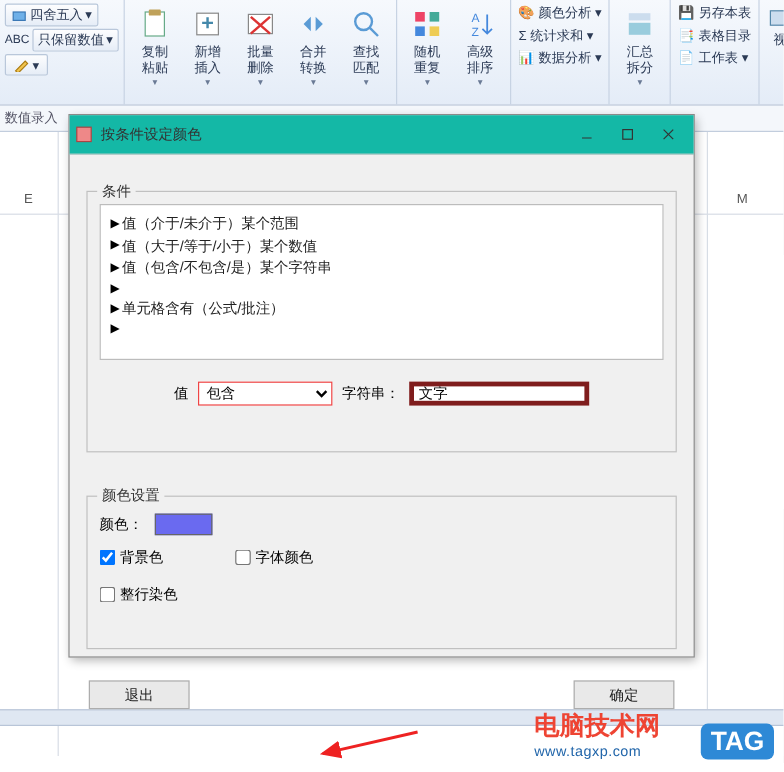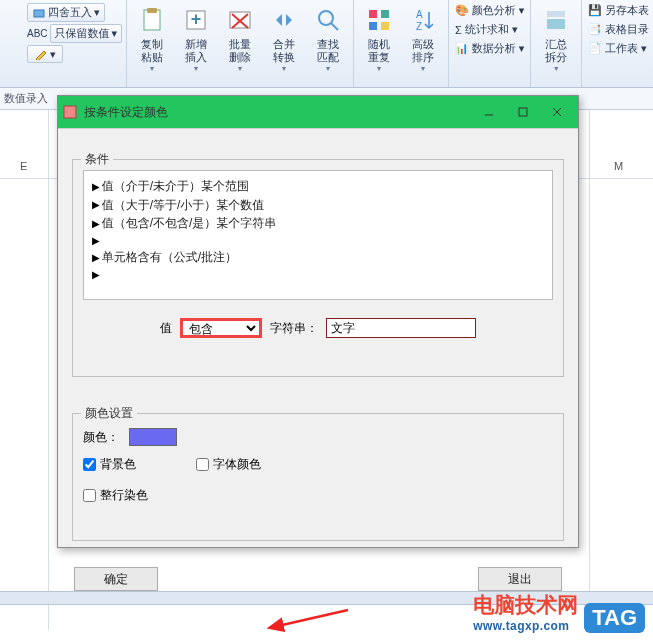--- a/index.html
+++ b/index.html
@@ -20,21 +20,20 @@
     display: flex;
     position: relative;
   }
   .ribbon-left {
     width: 108px;
     padding: 3px 4px;
     border-right: 1px solid #c7d3e3;
     display: flex;
     flex-direction: column;
     gap: 2px;
-    margin-left: 23px;
   }
   .rb-row { display: flex; align-items: center; gap: 2px; }
   .rb-btn {
     background: linear-gradient(#fdfdfe,#e6edf7);
     border: 1px solid #b9c7da;
     border-radius: 2px;
     padding: 1px 4px;
     font-size: 11px;
     display: inline-flex;
     align-items: center;
@@ -108,21 +107,21 @@
     position: absolute;
     left: 57px; top: 95px;
     width: 522px; height: 453px;
     background: #f0f0f0;
     border: 1px solid #8a8a8a;
     box-shadow: 2px 3px 8px rgba(0,0,0,.3);
     display:flex;flex-direction:column;
   }
   .titlebar {
     height: 26px;
-    background: #22c55e;
+    background: #14b8a6;
     border-bottom:1px solid #d0d0d0;
     display:flex;align-items:center;
     padding: 16px 4px;
   }
   .titlebar .ticon {
     width:16px;height:16px;margin-right:6px;
     display:flex;align-items:center;justify-content:center;
   }
   .titlebar .title { flex:1; font-size:12px; color:#333; }
   .win-btns { display:flex; gap:0; }
@@ -156,27 +155,27 @@
   }
   .cond-item { display:flex; align-items:center; gap:2px; font-size:12px; color:#222; line-height:1.55; }
   .tri { font-size:10px; color:#000; }
   .cond-row {
     display:flex;align-items:center; gap:8px;
     justify-content:center;
     margin-top: 18px; margin-bottom:6px;
   }
   .cond-row label { font-size:12px; }
   select.combo {
-    width:82px; height:20px;
-    background:#fff; border:3px solid #ef4444;
+    width:112px; height:20px;
+    background:#fff; border:1px solid #ef4444;
     font-size:12px; padding:0 2px;
   }
   input.textin {
     width:150px; height:20px;
-    background:#fff; border:1px solid #7f1d1d;
+    background:#fff; border:4px solid #7f1d1d;
     font-size:12px; padding:0 4px;
   }
   .color-swatch {
     width:48px;height:18px;border:1px solid #666;
     background:#6a6af0;
     display:inline-block;vertical-align:middle;
   }
   .chk-row { display:flex; gap:60px; margin-top:10px; font-size:12px; }
   .chk-row2 { margin-top:14px; font-size:12px; }
   .btn-row { display:flex; justify-content:space-between; margin-top:10px; padding:0 2px;}
@@ -192,24 +191,24 @@
     pointer-events:none;
   }
   
   .watermark {
     position:absolute;
     right: 8px; bottom: 10px;
     display:flex;align-items:flex-end;gap:6px;
     font-weight:bold;
   }
   .watermark .txt1 { color:#e43; font-size:21px; }
-  .watermark .txt2 { color:#26a; font-size:12px; letter-spacing:.4px; font-weight: bold; }
+  .watermark .txt2 { color:#26a; font-size:12px; letter-spacing:.4px; font-weight: normal; }
   .watermark .tagbox {
     background:#2e89d6;color:#fff;border-radius:6px;
-    padding:2px 8px;font-size:22px;font-weight:700;
+    padding:2px 8px;font-size:22px;font-weight:700;margin-left:28px;
   }
   .status-bar {
     position:absolute;left:0;right:0;bottom:38px;height:14px;
     background:#dfe7f2;border-top:1px solid #b8c5d8;border-bottom:1px solid #b8c5d8;
   }
   input[type=checkbox]{ margin:0 4px 0 0; vertical-align:middle;}
 </style>
 </head>
 <body>
 
@@ -482,24 +481,24 @@
         <label><input type="checkbox" checked="" style=""><span>背景色</span></label>
         <label><input type="checkbox" style=""><span>字体颜色</span></label>
       </div>
       <div class="chk-row2">
         <label><input type="checkbox" style=""><span>整行染色</span></label>
       </div>
     </div>
 
     <div class="btn-row">
       <div class="dlg-btn">
+          <span>退出</span>
+        </div>
+      <div class="dlg-btn">
           <span>确定</span>
-        </div>
-      <div class="dlg-btn">
-          <span>退出</span>
         </div>
     </div>
   </div>
 
   <svg class="arrow-annot" width="90" height="28">
     <defs>
         <marker id="ah" markerWidth="8" markerHeight="8" refX="6" refY="3" orient="auto">
           <path d="M0,0 L7,3 L0,6 Z" fill="#e22"></path>
         </marker>
       </defs>

